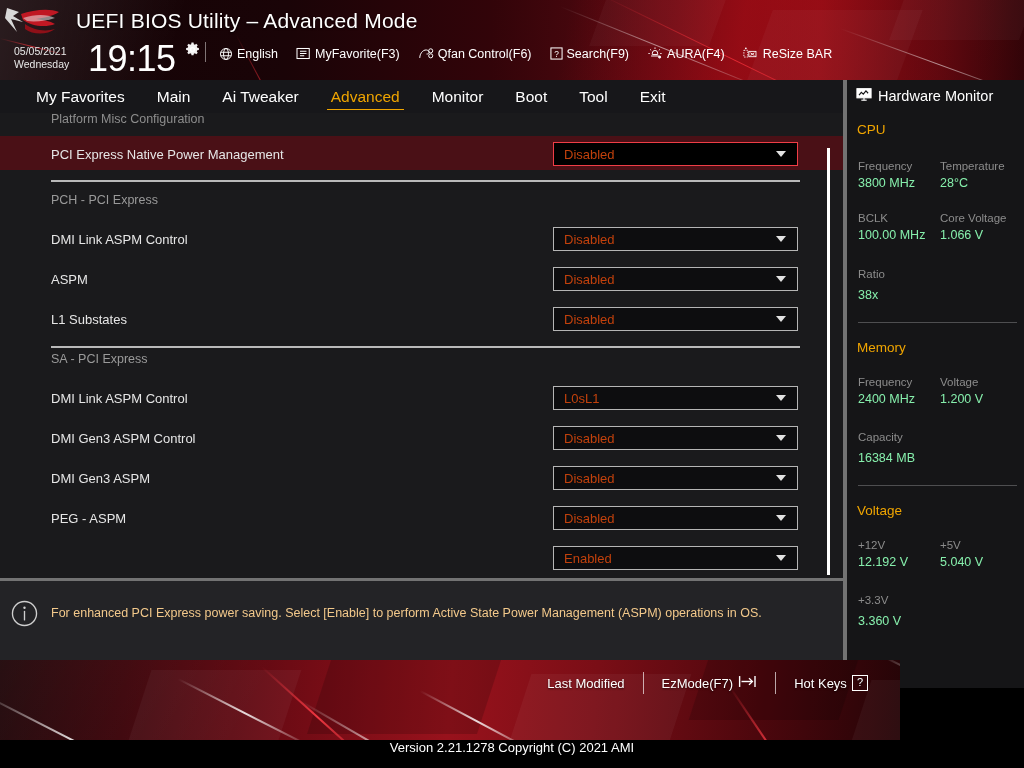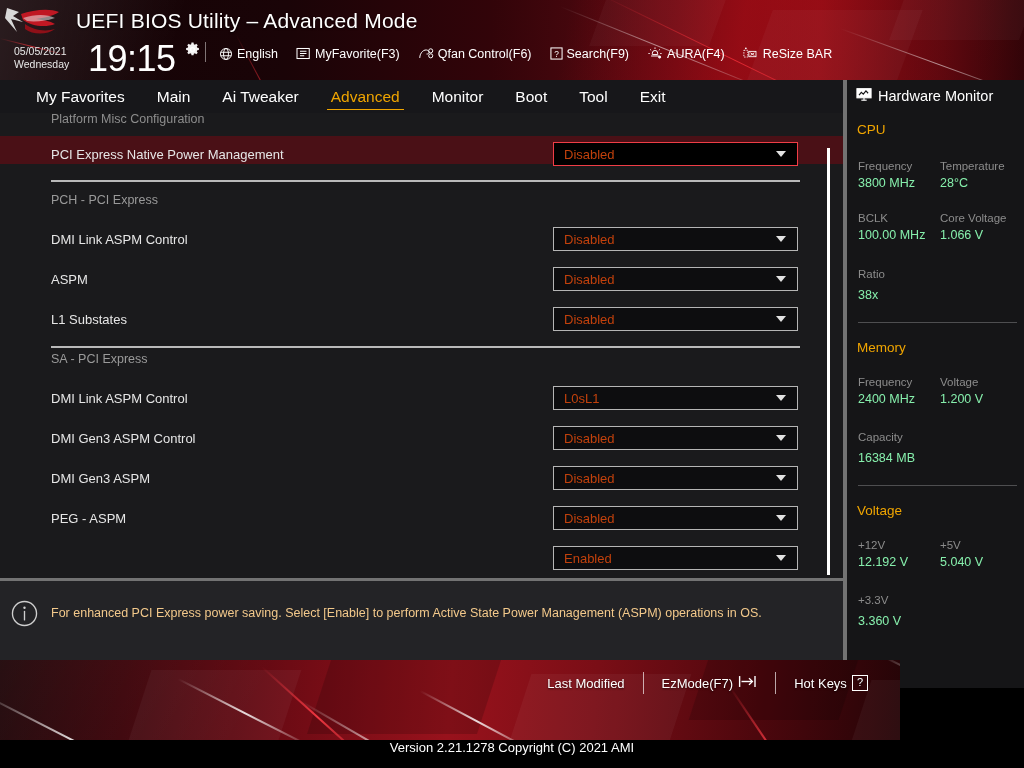--- a/index.html
+++ b/index.html
@@ -237,21 +237,21 @@
       <div class="navtab">Boot</div>
       <div class="navtab">Tool</div>
       <div class="navtab">Exit</div>
     </div>
   </div>
 
   <div class="content">
 
     <div class="row-sublabel" style="top:-1px; color:#8d8d8d;">Platform Misc Configuration</div>
 
-    <div class="row hl-row" style="top:23px; height:28px;padding-left:34px;">
+    <div class="row hl-row" style="top:23px; height:34px;padding-left:34px;">
       <div class="row-label" style="top:11px;">PCI Express Native Power Management</div>
       <div class="dd sel" style="top:6px;">
         <span class="val">Disabled</span>
         <span class="arrow"></span>
       </div>
     </div>
 
     <div class="sep" style="top:67px;"></div>
     <div class="row-sublabel" style="top:80px;">PCH - PCI Express</div>
 

